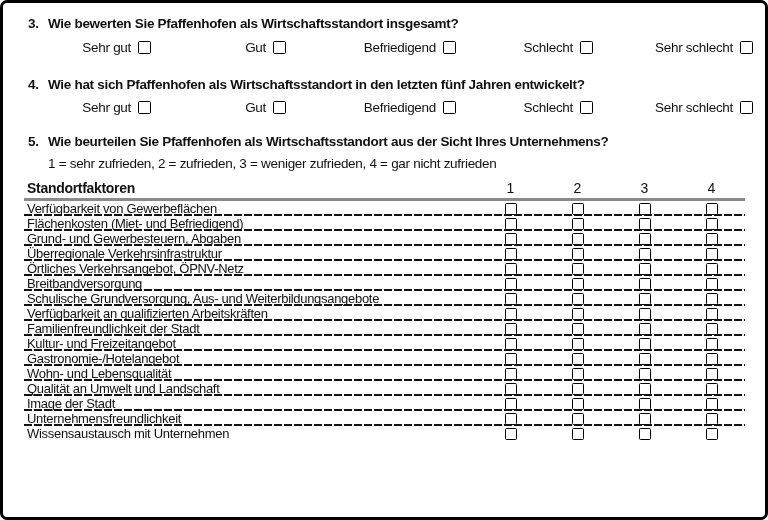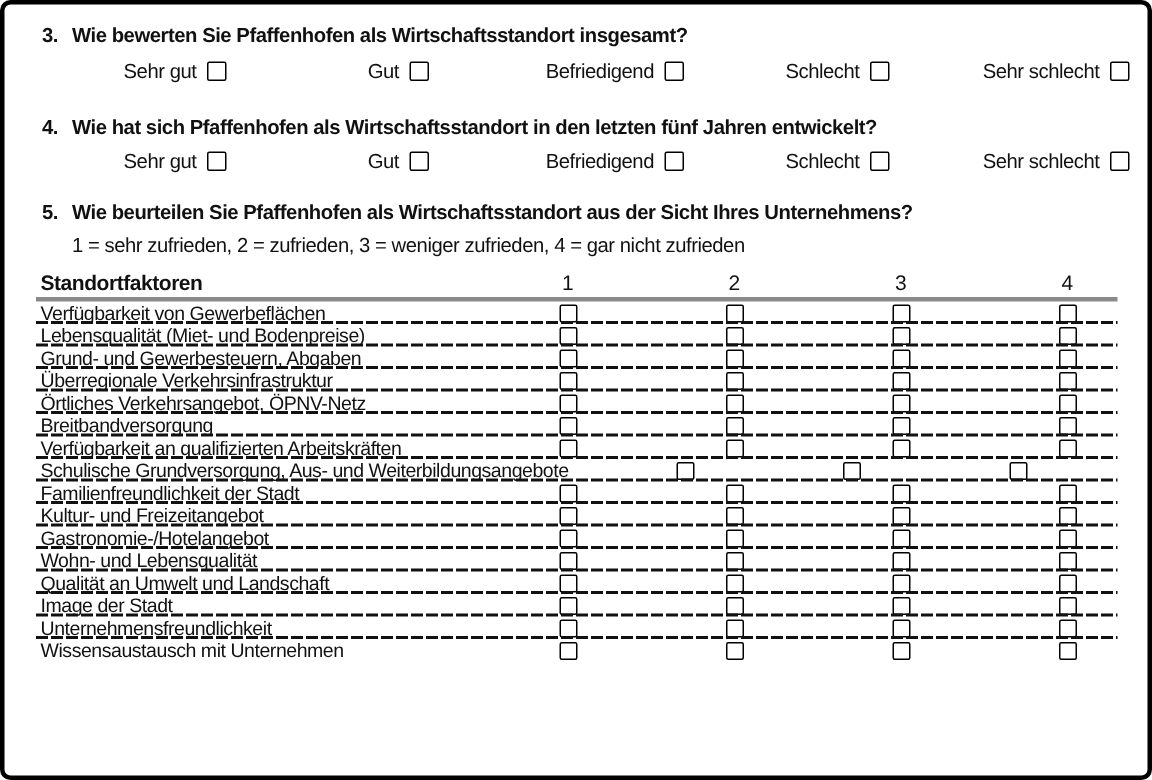--- a/index.html
+++ b/index.html
@@ -52,21 +52,21 @@
 
   .scale-note {
     left: 45px; right: 8px;
     font-size: 13.5px;
     letter-spacing: -0.3px;
     white-space: nowrap;
   }
 
   
   .table { left: 21px; width: 721px; top: 174px; }
-  .trow, .thead { display: flex; align-items: center; gap: 44px; }
+  .trow, .thead { display: flex; align-items: center; }
   .thead { height: 21px; }
   .thead-label {
     flex: 1 1 auto; padding-left: 3px;
     font-weight: bold; font-size: 14px; letter-spacing: -0.3px;
   }
   .tcol {
     flex: 0 0 67px; width: 67px;
     display: flex; align-items: center; justify-content: center;
     font-size: 14px;
   }
@@ -167,21 +167,21 @@
           <span class="cb"></span>
         </div>
       <div class="tcol">
           <span class="cb"></span>
         </div>
       <div class="tcol">
           <span class="cb"></span>
         </div>
     </div>
     <div class="trow">
-      <div class="tlabel">Lebensqualität (Miet- und Bodenpreise)</div>
+      <div class="tlabel">Flächenkosten (Miet- und Befriedigend)</div>
       <div class="tcol">
           <span class="cb"></span>
         </div>
       <div class="tcol">
           <span class="cb"></span>
         </div>
       <div class="tcol">
           <span class="cb"></span>
         </div>
       <div class="tcol">
@@ -242,36 +242,36 @@
           <span class="cb"></span>
         </div>
       <div class="tcol">
           <span class="cb"></span>
         </div>
       <div class="tcol">
           <span class="cb"></span>
         </div>
     </div>
     <div class="trow">
+      <div class="tlabel">Schulische Grundversorgung, Aus- und Weiterbildungsangebote</div>
+      <div class="tcol">
+          <span class="cb"></span>
+        </div>
+      <div class="tcol">
+          <span class="cb"></span>
+        </div>
+      <div class="tcol">
+          <span class="cb"></span>
+        </div>
+      <div class="tcol">
+          <span class="cb"></span>
+        </div>
+    </div>
+    <div class="trow">
       <div class="tlabel">Verfügbarkeit an qualifizierten Arbeitskräften</div>
-      <div class="tcol">
-          <span class="cb"></span>
-        </div>
-      <div class="tcol">
-          <span class="cb"></span>
-        </div>
-      <div class="tcol">
-          <span class="cb"></span>
-        </div>
-      <div class="tcol">
-          <span class="cb"></span>
-        </div>
-    </div>
-    <div class="trow">
-      <div class="tlabel">Schulische Grundversorgung, Aus- und Weiterbildungsangebote</div>
       <div class="tcol">
           <span class="cb"></span>
         </div>
       <div class="tcol">
           <span class="cb"></span>
         </div>
       <div class="tcol">
           <span class="cb"></span>
         </div>
       <div class="tcol">

